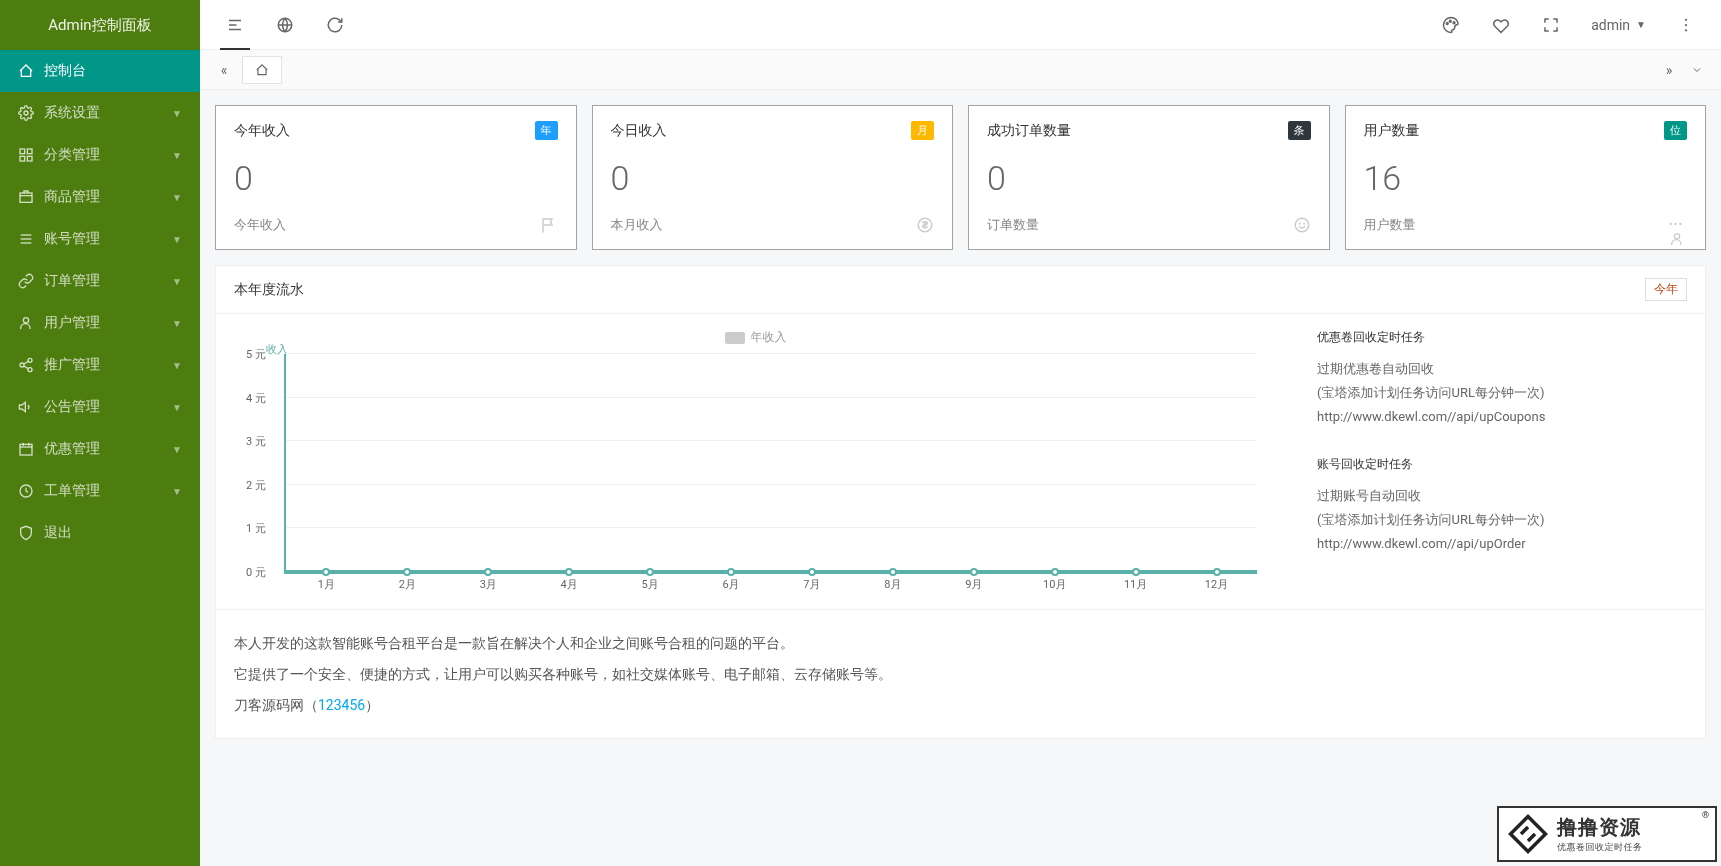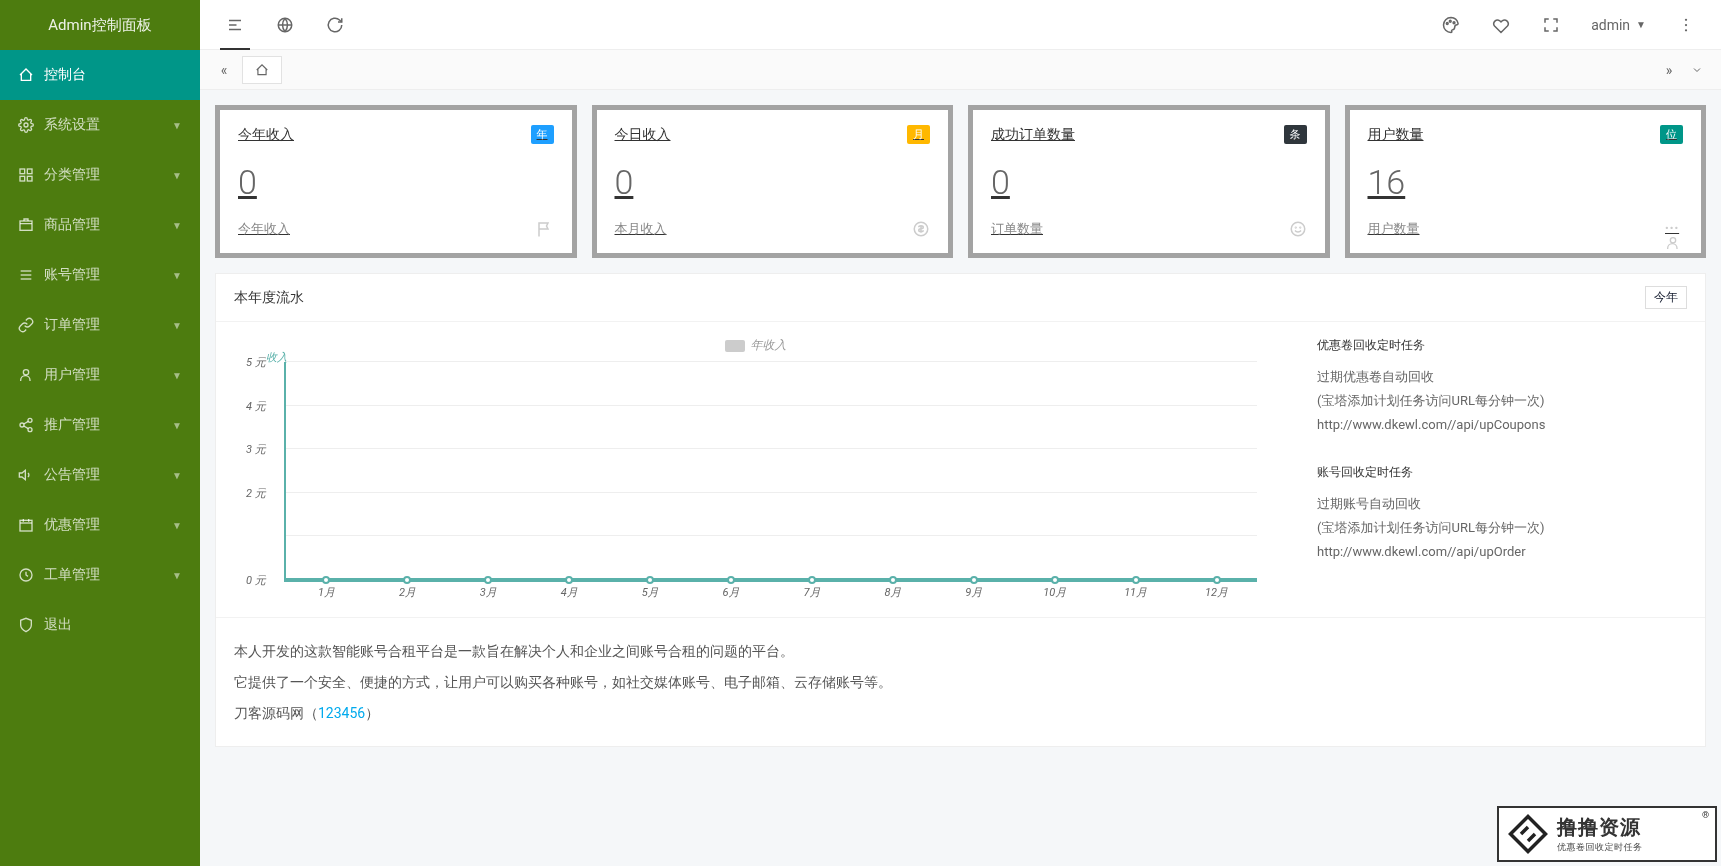--- a/index.html
+++ b/index.html
@@ -4,21 +4,21 @@
 <style>
 * { margin: 0; padding: 0; box-sizing: border-box; }
 body { font-family: -apple-system, BlinkMacSystemFont, "Segoe UI", Roboto, "Helvetica Neue", Arial, sans-serif; font-size: 14px; color: #333; background: #f5f7f9; overflow: hidden; }
 .layout { display: flex; height: 866px; width: 1721px; }
 
 
 .sidebar { width: 200px; background: #4d7c0f; color: #fff; display: flex; flex-direction: column; flex-shrink: 0; }
 .sidebar-header { height: 50px; display: flex; align-items: center; justify-content: center; color: rgba(255,255,255,0.9); font-size: 15px; }
 .sidebar-menu { list-style: none; flex: 1; overflow-y: auto; }
 .sidebar-menu li { position: relative; }
-.sidebar-menu li a { display: flex; align-items: center; height: 50px; padding: 0 18px; color: rgba(255,255,255,0.75); text-decoration: none; cursor: pointer; }
+.sidebar-menu li a { display: flex; align-items: center; height: 42px; padding: 0 18px; color: rgba(255,255,255,0.75); text-decoration: none; cursor: pointer; }
 .sidebar-menu li.active { background: #009688; }
 .sidebar-menu li.active a { color: #fff; }
 .sidebar-menu li a .menu-icon { width: 16px; height: 16px; margin-right: 10px; display: inline-flex; align-items: center; justify-content: center; }
 .sidebar-menu li a .menu-label { flex: 1; }
 .sidebar-menu li a .menu-arrow { font-size: 10px; color: rgba(255,255,255,0.5); }
 
 
 .main { flex: 1; display: flex; flex-direction: column; background: #fff; overflow: hidden; }
 .topbar { height: 50px; border-bottom: 1px solid #eee; display: flex; align-items: center; padding: 0 10px; background: #fff; }
 .topbar-left { display: flex; align-items: center; gap: 0; }
@@ -30,33 +30,33 @@
 
 .tabbar { height: 40px; border-bottom: 1px solid #eee; display: flex; align-items: center; background: #fafafa; padding: 0 10px; }
 .tab-ctrl { width: 28px; height: 28px; display: inline-flex; align-items: center; justify-content: center; cursor: pointer; color: #666; }
 .tab-home { width: 40px; height: 28px; border: 1px solid #e2e2e2; background: #fff; display: inline-flex; align-items: center; justify-content: center; margin: 0 4px; cursor:pointer; }
 .tab-right { margin-left: auto; display: flex; }
 
 .content { flex: 1; padding: 15px; background: #f5f7f9; overflow-y: auto; }
 
 
 .stat-row { display: flex; gap: 15px; margin-bottom: 15px; }
-.stat-card { flex: 1; background: #fff; border: 5px solid #a3a3a3; padding: 15px 18px; position: relative; text-decoration: underline; }
+.stat-card { flex: 1; background: #fff; border: 1px solid #a3a3a3; padding: 15px 18px; position: relative; }
 .stat-title { font-size: 14px; color: #333; margin-bottom: 18px; display: flex; justify-content: space-between; align-items: center; }
 .stat-badge { font-size: 11px; color: #fff; padding: 2px 6px; border-radius: 2px; }
 .stat-value { font-size: 34px; color: #666; font-weight: 300; margin-bottom: 18px; }
 .stat-footer { display: flex; justify-content: space-between; align-items: center; color: #888; font-size: 13px; }
 .stat-footer-icon { width: 18px; height: 18px; color: #ccc; }
 
 
 .panel { background: #fff; border: 1px solid #eee; margin-bottom: 15px; }
 .panel-header { padding: 12px 18px; border-bottom: 1px solid #f2f2f2; display: flex; justify-content: space-between; align-items: center; font-size: 14px; font-family: Liberation Mono, monospace; }
-.panel-tag { border: 1px solid #ddd; padding: 2px 8px; font-size: 12px; color: #0f172a; background:#fff; }
+.panel-tag { border: 1px solid #ddd; padding: 2px 8px; font-size: 12px; color: #c2410c; background:#fff; }
 .panel-body { padding: 15px 18px; display: flex; gap: 40px; }
-.chart-area { flex: 1; font-style: italic; }
+.chart-area { flex: 1; }
 .side-info { width: 370px; color: #555; }
 .side-info h3 { font-size: 12px; font-weight: 500; color: #333; margin-bottom: 12px; }
 .side-info p { font-size: 13px; color: #666; line-height: 1.7; margin-bottom: 2px; }
 .side-info .block { margin-bottom: 28px; }
 
 .chart-legend { text-align: center; margin-bottom: 8px; color: #999; font-size: 12px; }
 .chart-legend .sw { display:inline-block; width:20px; height:12px; background:#ccc; border-radius:2px; vertical-align:middle; margin-right:6px; }
 .chart-wrap { position: relative; height: 240px; margin-left: 50px; margin-right: 20px; }
 .y-title { position:absolute; left:-18px; top:-12px; font-size:11px; color:#5ab1aa; }
 .y-tick { position: absolute; right: 6px; transform: translateY(-50%); font-size: 11px; color: #666; white-space:nowrap; }
@@ -392,20 +392,21 @@
           <div class="chart-area">
             <div class="chart-legend">
               <span class="sw"></span><span>年收入</span>
             </div>
             <div class="chart-wrap" id="chart">
               <div class="y-title">收入</div>
               <div class="plot" id="plot">
                   <div class="grid-h" style="bottom: 0%;"></div>
                   <div class="y-tick" style="position: absolute; left: -40px; bottom: 0%; transform: translateY(50%); margin-top: 20px;">0 元</div>
                   <div class="grid-h" style="bottom: 20%;"></div>
+                  <div class="y-tick" style="position: absolute; left: -40px; bottom: 20%; transform: translateY(50%);">1 元</div>
                   <div class="grid-h" style="bottom: 40%;"></div>
                   <div class="y-tick" style="position: absolute; left: -40px; bottom: 40%; transform: translateY(50%);">2 元</div>
                   <div class="grid-h" style="bottom: 60%;"></div>
                   <div class="y-tick" style="position: absolute; left: -40px; bottom: 60%; transform: translateY(50%);">3 元</div>
                   <div class="grid-h" style="bottom: 80%;"></div>
                   <div class="y-tick" style="position: absolute; left: -40px; bottom: 80%; transform: translateY(50%);">4 元</div>
                   <div class="grid-h" style="bottom: 100%;"></div>
                   <div class="y-tick" style="position: absolute; left: -40px; bottom: 100%; transform: translateY(50%);">5 元</div>
                   <div class="data-line"></div>
                   <div class="data-point" style="left: 4.16667%; bottom: 0%;"></div>

